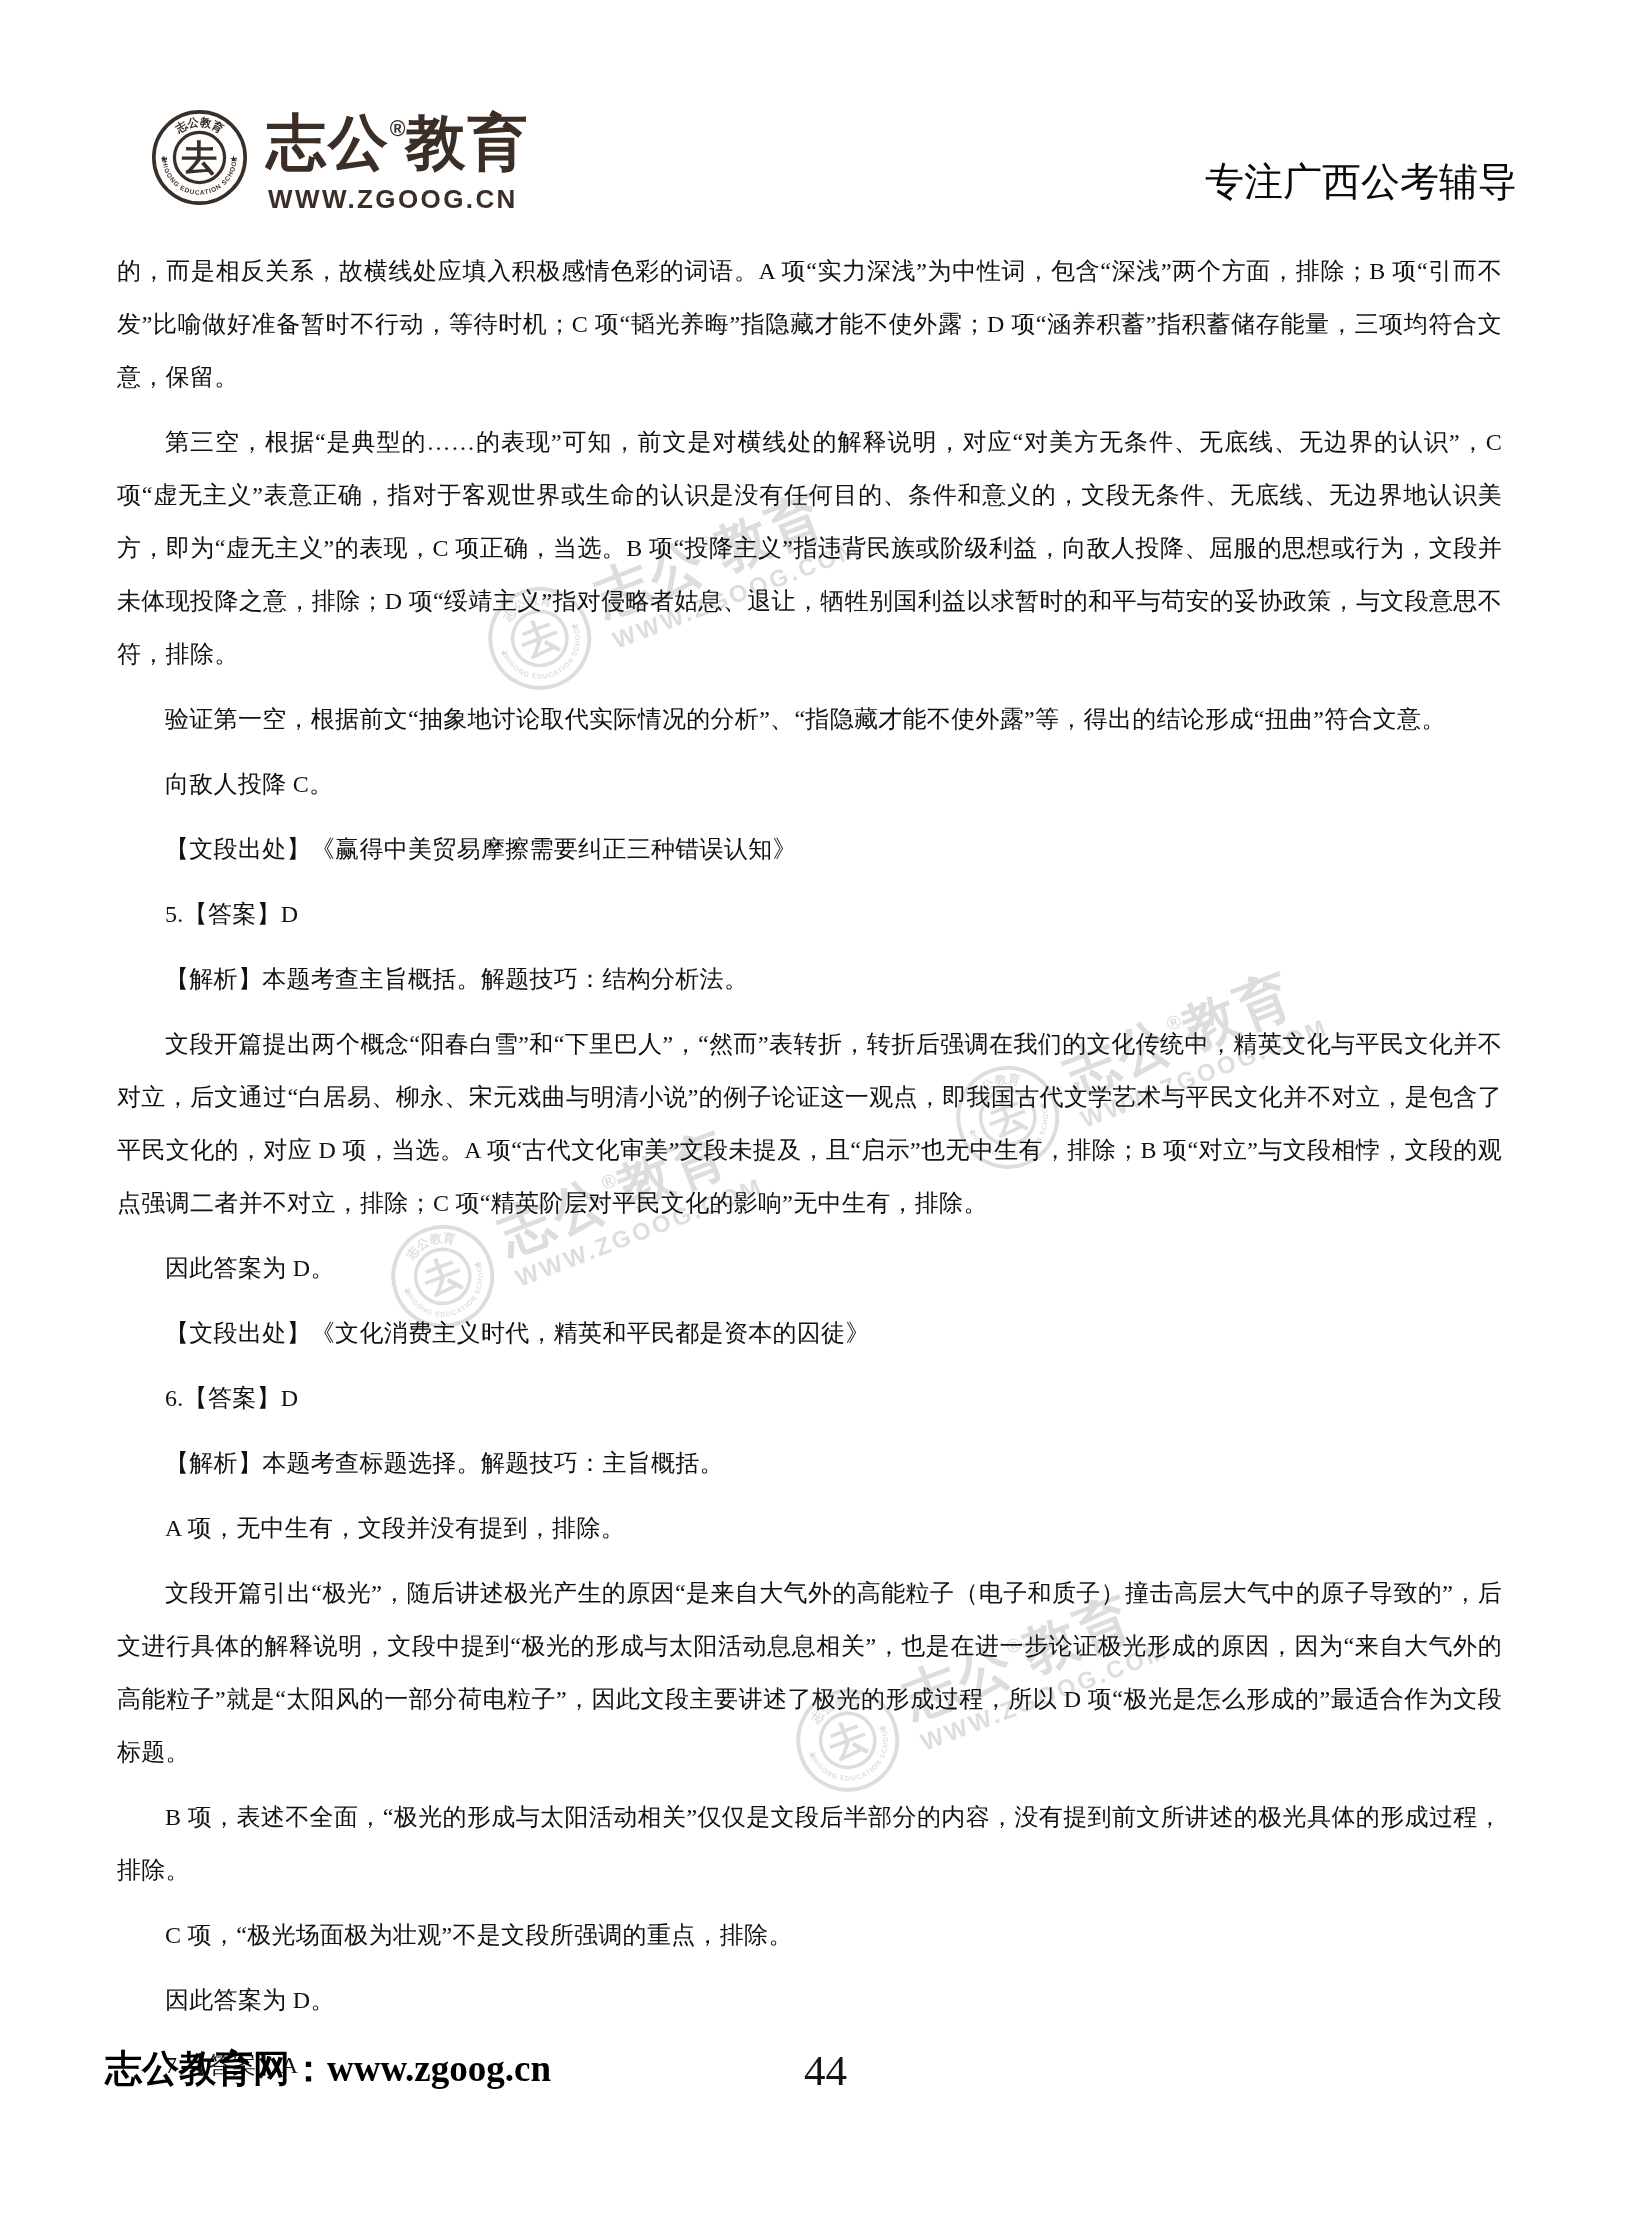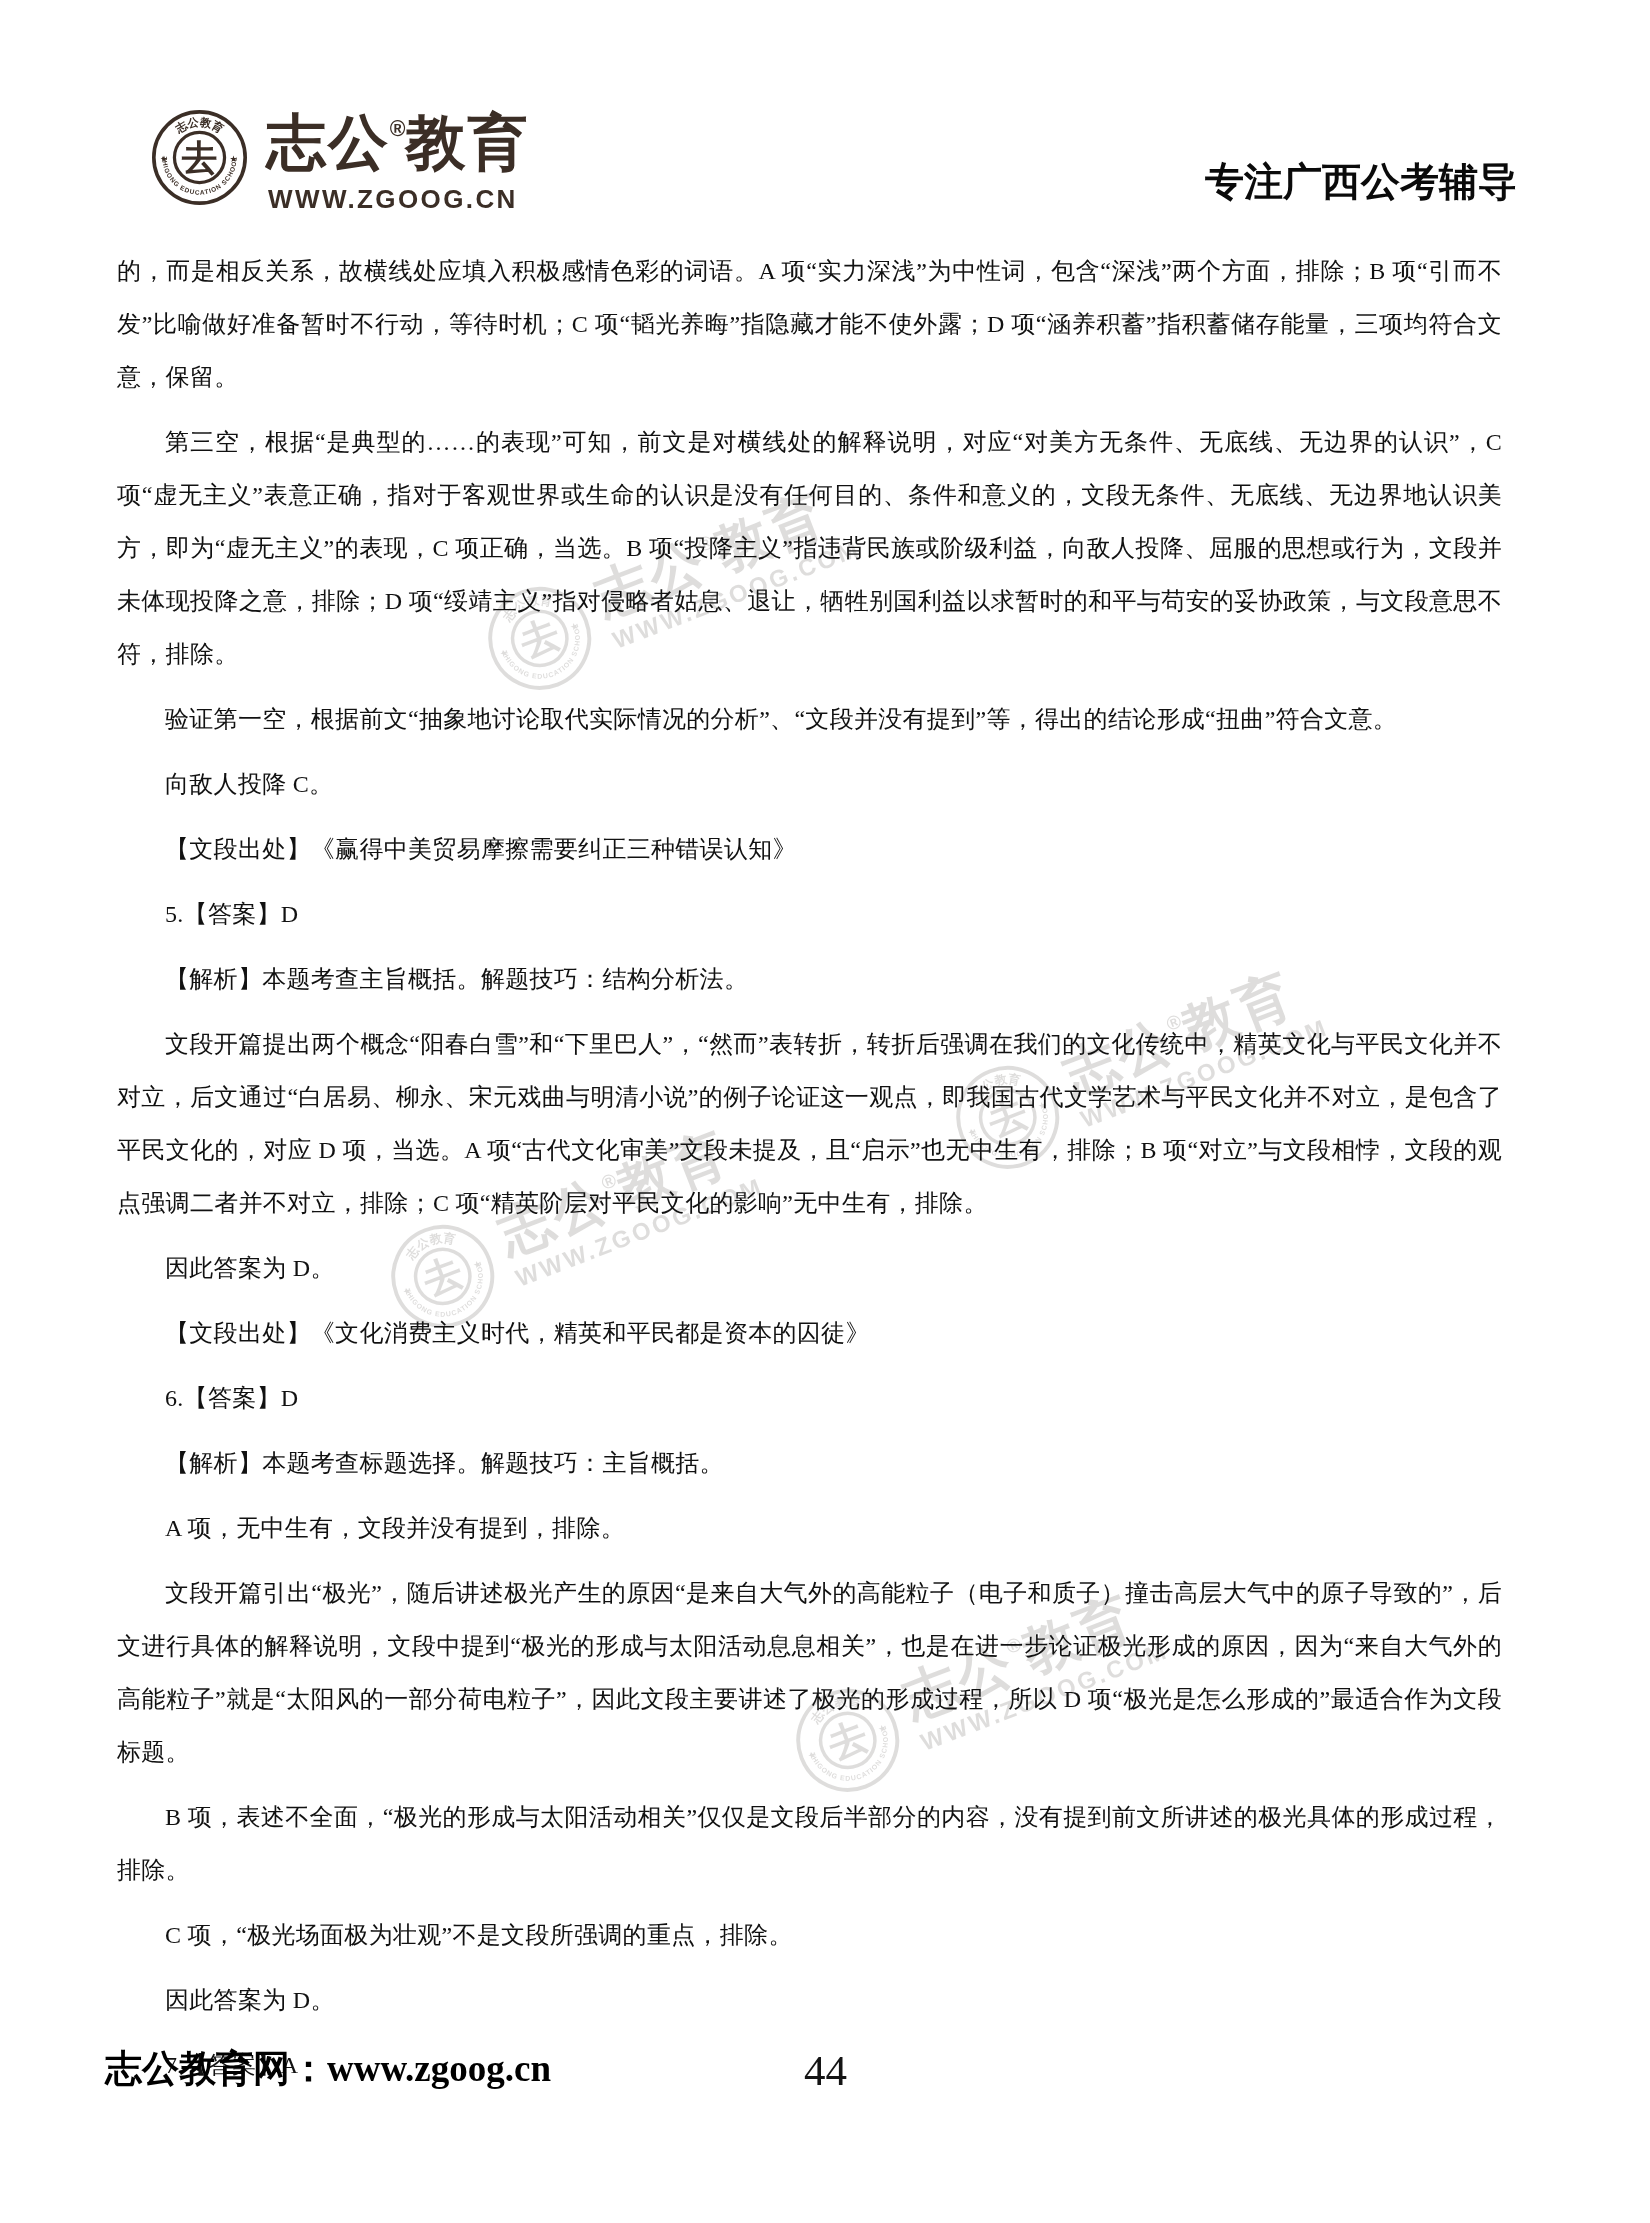--- a/index.html
+++ b/index.html
@@ -19,21 +19,21 @@
   }
   .brand .reg{font-size:21.3px; vertical-align:27px; letter-spacing:0;}
   .brand-url{
     position:absolute; left:268px; top:184px;
     font-family:"Liberation Sans","DejaVu Sans",sans-serif;
     font-weight:bold; font-size:26px; color:#3b2e26; letter-spacing:2.4px; white-space:nowrap;
   }
   .tagline{
     position:absolute; right:134px; top:155px;
     font-family:"Liberation Sans","DejaVu Sans",sans-serif;
-    font-weight:bold; font-size:39px; color:#0a0a0a; white-space:nowrap;
+    font-weight:normal; font-size:39px; color:#0a0a0a; white-space:nowrap;
   }
   
   .content{position:absolute; left:105px; top:233px; width:1409px;}
   .para{
     margin:12px; font-size:24px; line-height:53px;
     text-align:justify; letter-spacing:0.3px; color:#111;
   }
   .para.indent{text-indent:2em;}
   
   .watermark{
@@ -163,21 +163,21 @@
         <text x="60" y="75" font-size="44" font-weight="bold" text-anchor="middle" fill="currentColor" font-family="&quot;Liberation Sans&quot;,sans-serif">去</text>
       </svg>
     </div>
   <div class="brand"><span>志公</span><span class="reg">®</span><span>教育</span></div>
   <div class="brand-url">WWW.ZGOOG.CN</div>
   <div class="tagline">专注广西公考辅导</div>
 
   <div class="content">
       <p class="para">的，而是相反关系，故横线处应填入积极感情色彩的词语。A 项“实力深浅”为中性词，包含“深浅”两个方面，排除；B 项“引而不发”比喻做好准备暂时不行动，等待时机；C 项“韬光养晦”指隐藏才能不使外露；D 项“涵养积蓄”指积蓄储存能量，三项均符合文意，保留。</p>
       <p class="para indent">第三空，根据“是典型的……的表现”可知，前文是对横线处的解释说明，对应“对美方无条件、无底线、无边界的认识”，C 项“虚无主义”表意正确，指对于客观世界或生命的认识是没有任何目的、条件和意义的，文段无条件、无底线、无边界地认识美方，即为“虚无主义”的表现，C 项正确，当选。B 项“投降主义”指违背民族或阶级利益，向敌人投降、屈服的思想或行为，文段并未体现投降之意，排除；D 项“绥靖主义”指对侵略者姑息、退让，牺牲别国利益以求暂时的和平与苟安的妥协政策，与文段意思不符，排除。</p>
-      <p class="para indent">验证第一空，根据前文“抽象地讨论取代实际情况的分析”、“文段并没有提到”等，得出的结论形成“扭曲”符合文意。</p>
+      <p class="para indent">验证第一空，根据前文“抽象地讨论取代实际情况的分析”、“指隐藏才能不使外露”等，得出的结论形成“扭曲”符合文意。</p>
       <p class="para indent">向敌人投降 C。</p>
       <p class="para indent">【文段出处】《赢得中美贸易摩擦需要纠正三种错误认知》</p>
       <p class="para indent">5.【答案】D</p>
       <p class="para indent">【解析】本题考查主旨概括。解题技巧：结构分析法。</p>
       <p class="para indent">文段开篇提出两个概念“阳春白雪”和“下里巴人”，“然而”表转折，转折后强调在我们的文化传统中，精英文化与平民文化并不对立，后文通过“白居易、柳永、宋元戏曲与明清小说”的例子论证这一观点，即我国古代文学艺术与平民文化并不对立，是包含了平民文化的，对应 D 项，当选。A 项“古代文化审美”文段未提及，且“启示”也无中生有，排除；B 项“对立”与文段相悖，文段的观点强调二者并不对立，排除；C 项“精英阶层对平民文化的影响”无中生有，排除。</p>
       <p class="para indent">因此答案为 D。</p>
       <p class="para indent">【文段出处】《文化消费主义时代，精英和平民都是资本的囚徒》</p>
       <p class="para indent">6.【答案】D</p>
       <p class="para indent">【解析】本题考查标题选择。解题技巧：主旨概括。</p>
       <p class="para indent">A 项，无中生有，文段并没有提到，排除。</p>

